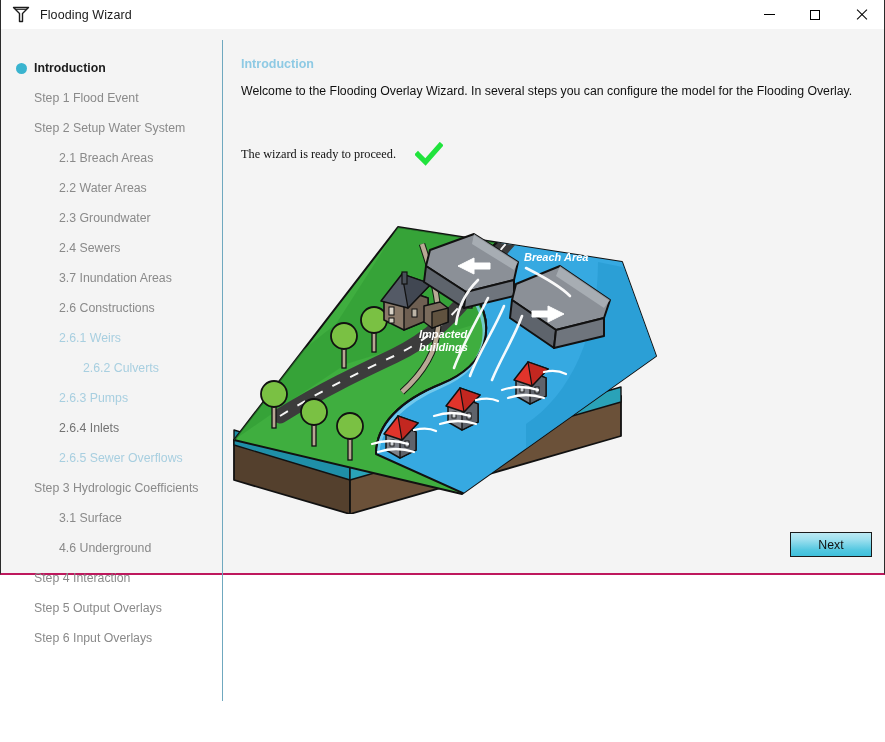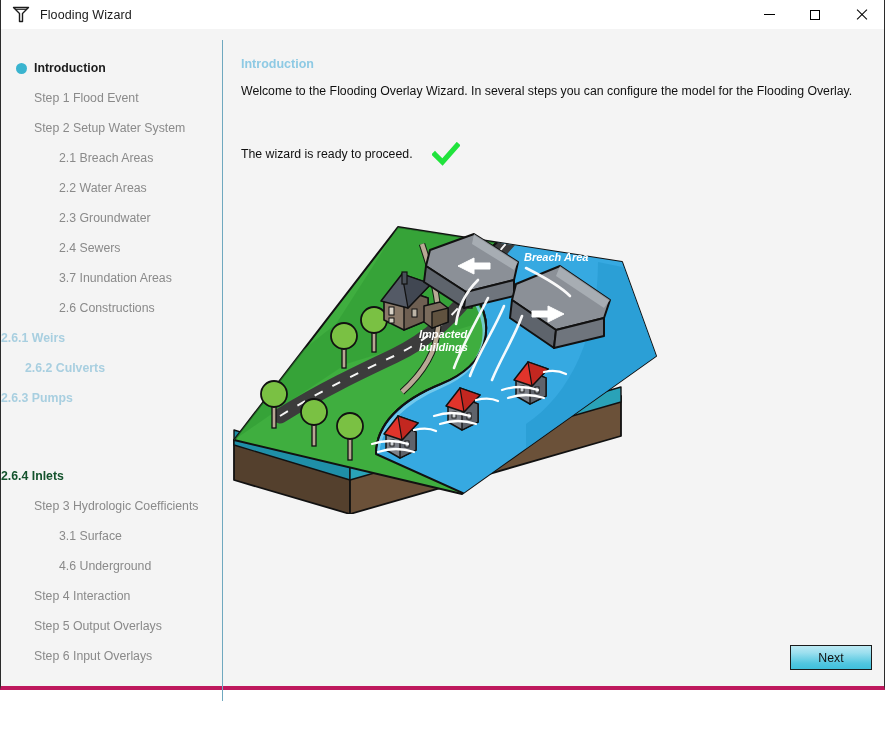--- a/index.html
+++ b/index.html
@@ -6,25 +6,25 @@
   html, body {
     width: 885px;
     height: 742px;
     overflow: hidden;
     background: #ffffff;
     font-family: "Liberation Sans", sans-serif;
   }
   #app {
     position: relative;
     width: 885px;
-    height: 690px;
+    height: 575px;
     background: #f4f4f4;
     border-left: 1px solid #2b2b2b;
     border-right: 1px solid #2b2b2b;
-    border-bottom: 4px solid #be185d;
+    border-bottom: 2px solid #be185d;
   }
 
   
   .titlebar {
     position: absolute;
     top: 0; left: 0; right: 0;
     height: 29px;
     background: #ffffff;
     display: flex;
     align-items: center;
@@ -91,21 +91,21 @@
     position: absolute;
     left: 15px;
     width: 11px; height: 11px;
     border-radius: 50%;
     background: #3ab4cf;
   }
   .nav-item .lbl { display: block; }
   .lvl-0 { padding-left: 33px; color: #8a8a8a; }
   .lvl-0.current { color: #1c1c1c; font-weight: bold; }
   .lvl-1 { padding-left: 58px; color: #8a8a8a; }
-  .lvl-2 { color: #a8cfe0; font-weight: bold; }
+  .lvl-2 { padding-left: 58px; color: #a8cfe0; }
 
   .vdivider {
     position: absolute;
     left: 221px;
     top: 11px;
     width: 1px;
     height: 661px;
     background: #6fa8bf;
   }
 
@@ -126,20 +126,21 @@
     left: 18px; top: 55px;
     font-size: 12.3px;
     color: #111111;
     white-space: nowrap;
   }
   .ready-row {
     position: absolute;
     left: 18px; top: 112px;
     display: flex;
     align-items: center;
+    font-family: Liberation Serif, serif;
   }
   .ready-text {
     font-size: 12.3px;
     color: #111111;
   }
   .check-wrap {
     margin-left: 18px;
     width: 30px; height: 26px;
     display: flex; align-items: center; justify-content: center;
   }
@@ -237,22 +238,25 @@
         </div>
         <div class="nav-item lvl-2" style="color: rgb(168, 207, 224);">
           <span class="lbl">2.6.1 Weirs</span>
         </div>
         <div class="nav-item lvl-2" style="color: rgb(168, 207, 224); margin-left: 24px;">
           <span class="lbl">2.6.2 Culverts</span>
         </div>
         <div class="nav-item lvl-2" style="color: rgb(168, 207, 224);">
           <span class="lbl">2.6.3 Pumps</span>
         </div>
-        <div class="nav-item lvl-2" style="color: #14532d; margin-top: 48px;">
+        <div class="nav-item lvl-2" style="color: #737373;">
           <span class="lbl">2.6.4 Inlets</span>
+        </div>
+        <div class="nav-item lvl-2" style="color: rgb(168, 207, 224);">
+          <span class="lbl">2.6.5 Sewer Overflows</span>
         </div>
         <div class="nav-item lvl-0">
           <span class="lbl">Step 3 Hydrologic Coefficients</span>
         </div>
         <div class="nav-item lvl-1">
           <span class="lbl">3.1 Surface</span>
         </div>
         <div class="nav-item lvl-1">
           <span class="lbl">4.6 Underground</span>
         </div>

